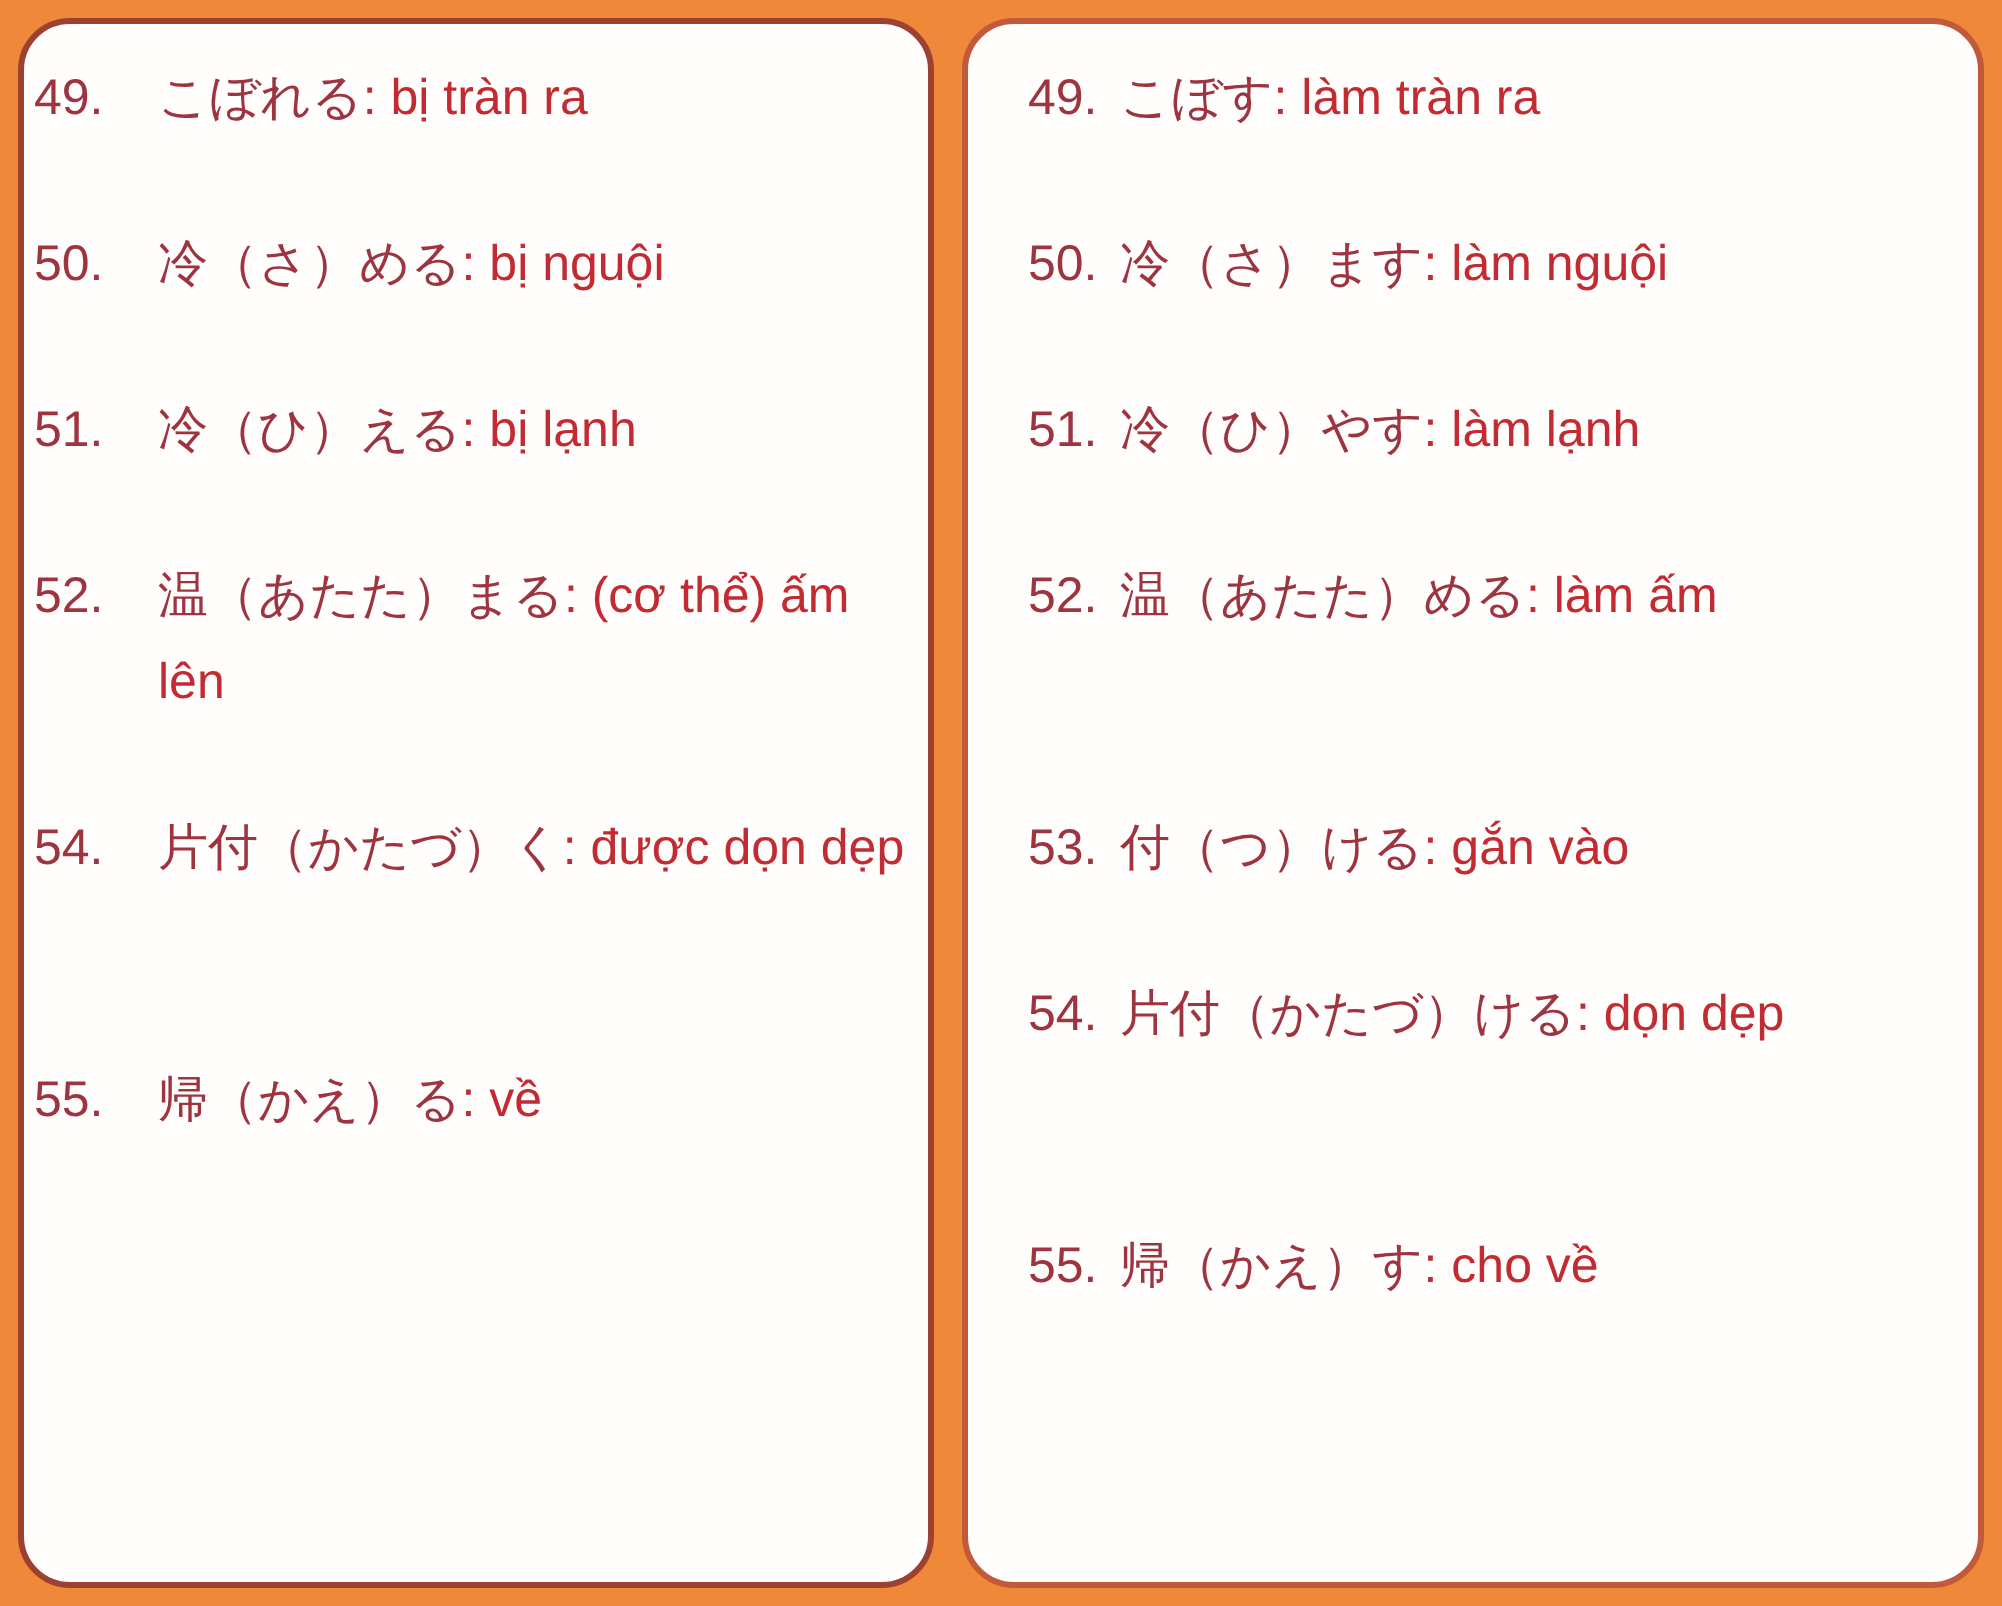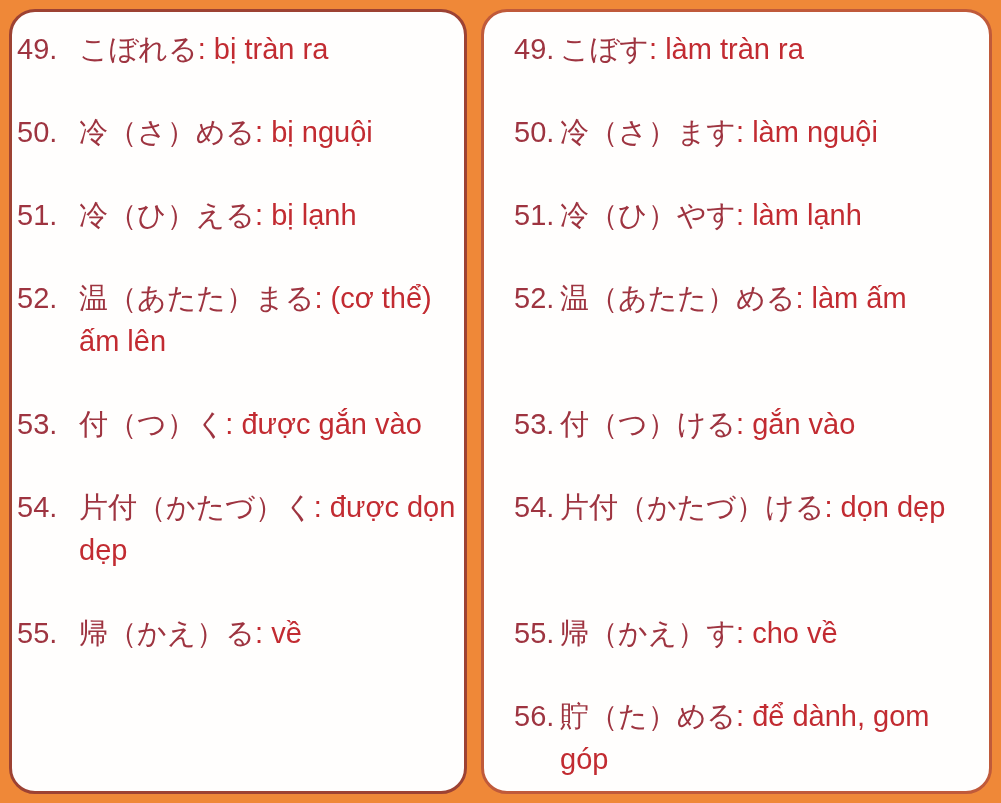--- a/index.html
+++ b/index.html
@@ -19,21 +19,21 @@
     column-gap: 14px;
   }
   .box {
     box-sizing: border-box;
     background: #fffefd;
     border-radius: 26px;
     display: flex;
     flex-direction: column;
     row-gap: 40px;
     overflow: hidden;
-    font-size: 29px;
+    font-size: 25px;
     line-height: 43px;
   }
   .box.left {
     border: 3px solid #9d4233;
     padding: 16px 6px 10px 5px;
   }
   .box.right {
     border: 3px solid #c05a3a;
     padding: 16px 8px 0 30px;
   }
@@ -61,29 +61,27 @@
 </head>
 <body>
 
 <div class="frame">
 
   <div class="box left">
     <div class="row"><span class="num">49.</span><span class="jp">こぼれる</span><span class="sep">:</span> <span class="vi">bị tràn ra</span></div>
     <div class="row"><span class="num">50.</span><span class="jp">冷（さ）める</span><span class="sep">:</span> <span class="vi">bị nguội</span></div>
     <div class="row"><span class="num">51.</span><span class="jp">冷（ひ）える</span><span class="sep">:</span> <span class="vi">bị lạnh</span></div>
     <div class="row wrap2"><span class="num">52.</span><span class="jp">温（あたた）まる</span><span class="sep">:</span> <span class="vi">(cơ thể) ấm lên</span></div>
-    <div class="row"><span class="num">53.</span><span class="jp">付（つ）く</span><span class="sep">:</span> <span class="vi">được gắn vào</span></div>
     <div class="row wrap2"><span class="num">54.</span><span class="jp">片付（かたづ）く</span><span class="sep">:</span> <span class="vi">được dọn dẹp</span></div>
     <div class="row"><span class="num">55.</span><span class="jp">帰（かえ）る</span><span class="sep">:</span> <span class="vi">về</span></div>
   </div>
 
   <div class="box right">
     <div class="row"><span class="num">49.</span><span class="jp">こぼす</span><span class="sep">:</span> <span class="vi">làm tràn ra</span></div>
     <div class="row"><span class="num">50.</span><span class="jp">冷（さ）ます</span><span class="sep">:</span> <span class="vi">làm nguội</span></div>
     <div class="row"><span class="num">51.</span><span class="jp">冷（ひ）やす</span><span class="sep">:</span> <span class="vi">làm lạnh</span></div>
     <div class="row wrap2"><span class="num">52.</span><span class="jp">温（あたた）める</span><span class="sep">:</span> <span class="vi">làm ấm</span></div>
     <div class="row"><span class="num">53.</span><span class="jp">付（つ）ける</span><span class="sep">:</span> <span class="vi">gắn vào</span></div>
     <div class="row wrap2"><span class="num">54.</span><span class="jp">片付（かたづ）ける</span><span class="sep">:</span> <span class="vi">dọn dẹp</span></div>
     <div class="row"><span class="num">55.</span><span class="jp">帰（かえ）す</span><span class="sep">:</span> <span class="vi">cho về</span></div>
-    <div class="row wrap2"><span class="num">56.</span><span class="jp">貯（た）める</span><span class="sep">:</span> <span class="vi">để dành, gom góp</span></div>
   </div>
 
 </div>
 
 </body></html>

